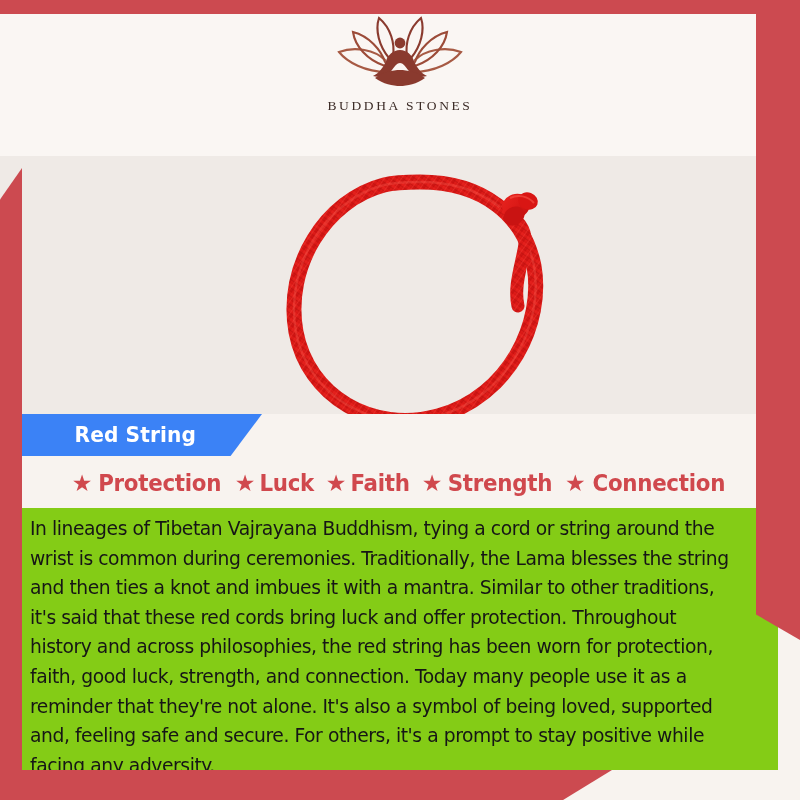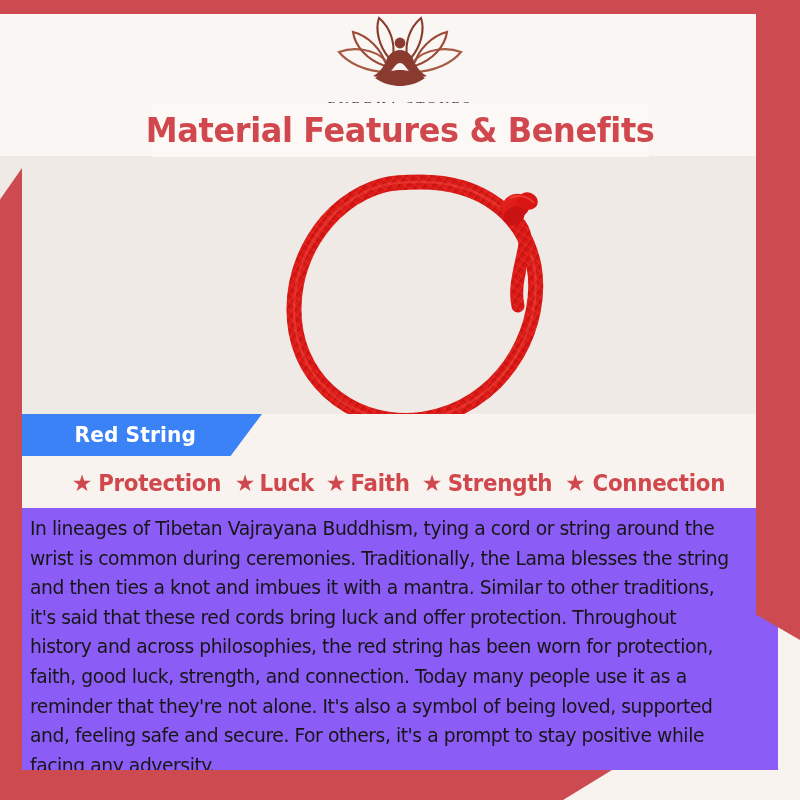--- a/index.html
+++ b/index.html
@@ -204,21 +204,21 @@
     display: inline-block;
   }
 
   
   .copy-card {
     position: absolute;
     left: 22px;
     top: 508px;
     width: 756px;
     height: 262px;
-    background: #8b5cf6;
+    background: #84cc16;
     z-index: 4;
     padding: 6px 14px 0 8px;
     box-sizing: border-box;
   }
   .copy-text {
     font-family: "DejaVu Sans", sans-serif;
     font-size: 19.6px;
     line-height: 29.6px;
     color: #161616;
     letter-spacing: -0.45px;
@@ -290,23 +290,20 @@
           <circle cx="75" cy="27" r="5.4"></circle>
 
           <path d="M75,34 C 68,34 63,39 61,45 C 58,52 54,57 48,60 C 55,62 63,59 67,54 C 70,50 72,47 75,47 C 78,47 80,50 83,54 C 87,59 95,62 102,60 C 96,57 92,52 89,45 C 87,39 82,34 75,34 Z"></path>
           <path d="M50,62 C 58,56 68,54 75,54 C 82,54 92,56 100,62 C 92,68 82,70 75,70 C 68,70 58,68 50,62 Z"></path>
         </g>
       </svg>
       <span class="logo-word">BUDDHA STONES</span>
     </div>
   </div>
 
-  <div class="title-band">
-    <span class="title-text">Material Features &amp; Benefits</span>
-  </div>
 
   <div class="label-chip">
     <span class="label-chip-text">Red String</span>
   </div>
 
   <div class="benefits">
     <span class="benefit">
       <span class="star">★</span>
       <span class="blabel">Protection</span>
     </span>

